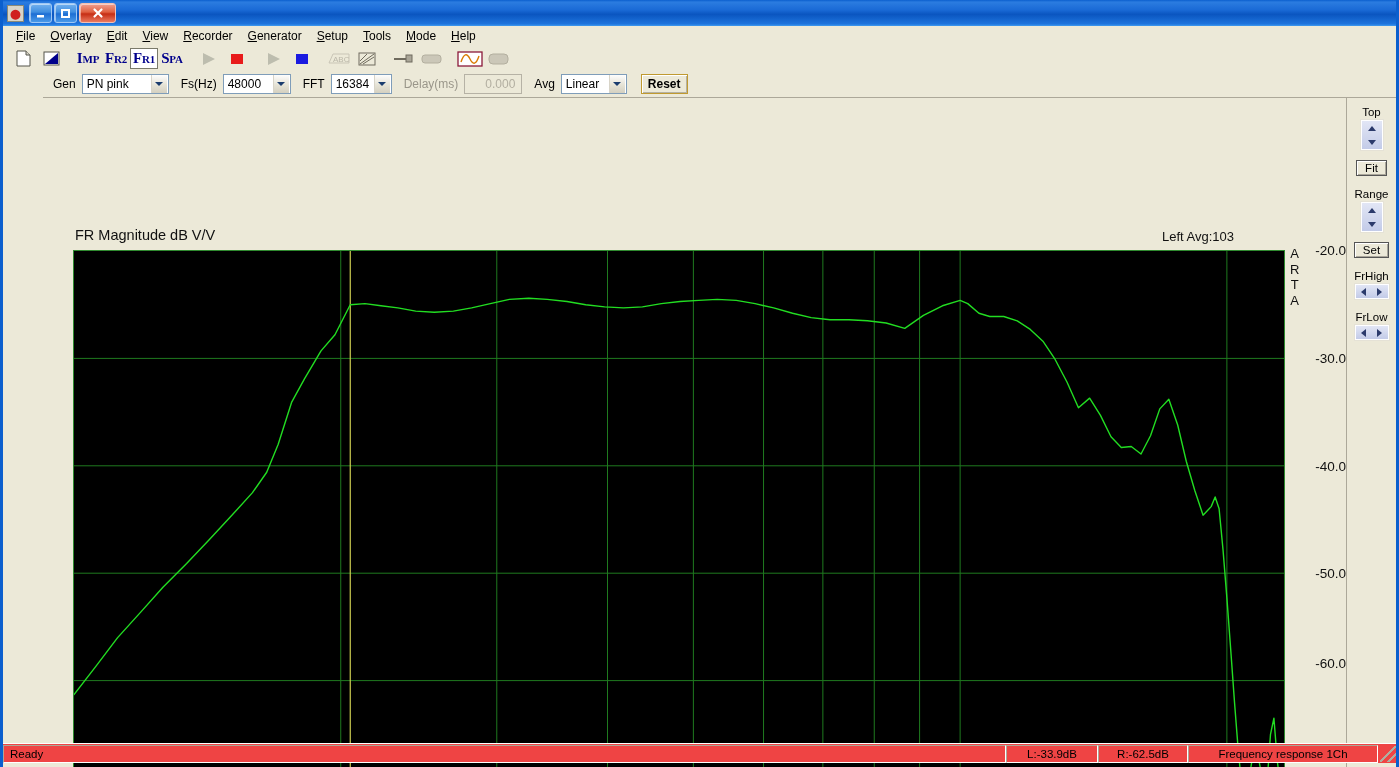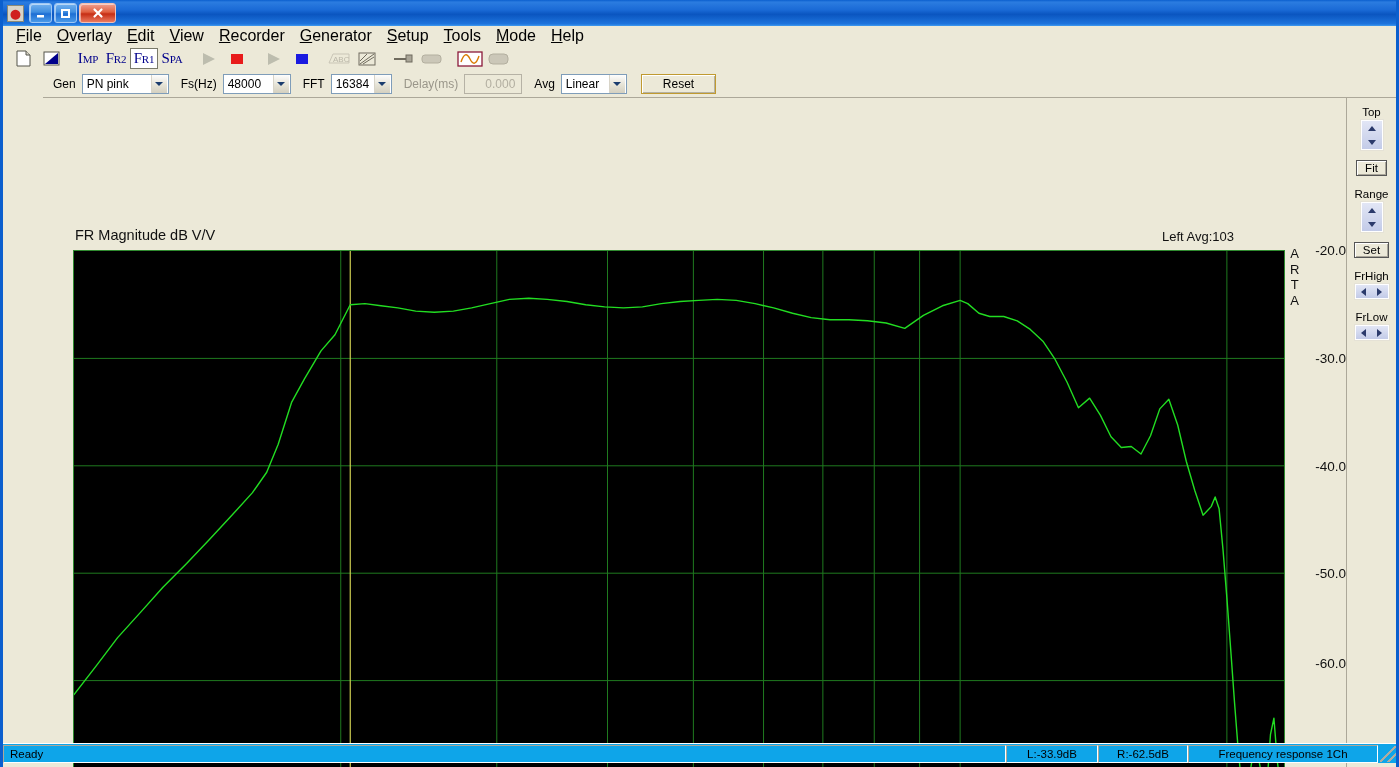--- a/index.html
+++ b/index.html
@@ -61,21 +61,21 @@
   .winbtn svg { display:block; }
   
   #menubar {
     height: 20px;
     background: #ece9d8;
     display: flex; align-items: center;
     padding-left: 6px;
     border-bottom: 1px solid #ece9d8;
   }
   #menubar .mi {
-    font-size: 16px; color: #000;
+    font-size: 12px; color: #000;
     padding: 2px 8px 2px 7px;
     white-space: nowrap; cursor: default;
   }
   #menubar .mi .u { text-decoration: underline; }
   
   #toolbar {
     height: 25px;
     background: #ece9d8;
     display: flex; align-items: center;
     padding-left: 6px;
@@ -83,21 +83,21 @@
   }
   .tb-sep { width: 9px; height: 20px; }
   .tb-btn {
     width: 28px; height: 21px;
     display: flex; align-items: center; justify-content: center;
     border: 1px solid transparent;
     cursor: default;
     position: relative;
   }
   .tb-btn.pressed { border: 1px solid #7a7a6a; background:#fff; }
-  .tb-lbl { font-family: "Liberation Serif", serif; font-size: 15px; color:#00008b; font-weight:400; letter-spacing:-.2px;}
+  .tb-lbl { font-family: "Liberation Serif", serif; font-size: 15px; color:#00008b; font-weight:700; letter-spacing:-.2px;}
   .tb-lbl small { font-size: 11px; }
   
   #parambar {
     height: 27px;
     background: #ece9d8;
     display: flex; align-items: center;
     padding-left: 10px; gap: 6px;
     border-bottom: 1px solid #aca899;
     margin-left: 40px;
   }
@@ -128,22 +128,23 @@
   .txtbox {
     height: 20px; border: 1px solid #b6b2a5;
     background: #ece9d8; color: #b2aea0;
     font-size: 12px; display:flex; align-items:center;
     padding-left: 20px;
   }
   .btn3d {
     height: 20px; border: 1px solid #8d8a7e;
     background: #ece9d8; font-size: 12px;
     display: flex; align-items: center; justify-content: center;
-    padding: 0 21px;
+    padding: 0 6px;
     box-shadow: inset 1px 1px 0 #fff, inset -1px -1px 0 #b5b1a2;
+    font-weight: bold;
   }
   .btn3d.hl { border-color:#c09a30; }
   
   #body { display: flex; height: 689px; }
   #plotwrap { position: relative; width: 1343px; height: 689px; background:#ece9d8; }
   #sidebar {
     width: 50px; background: #ece9d8;
     border-left: 1px solid #aca899;
     display: flex; flex-direction: column; align-items: center;
     padding-top: 8px;
@@ -197,21 +198,21 @@
     transform: translateY(-50%);
   }
   .arta-v {
     position:absolute; left:1287px; top:148px;
     font-size:13px; color:#111; line-height:15.5px; text-align:center;
   }
   
   #statusbar {
     position:absolute; left:0; right:0; bottom:0;
     height: 20px; display:flex; align-items:center;
-    background: #0ea5e9;
+    background: #ef4444;
     border-top: 1px solid #fff;
   }
   .sb-pane {
     font-size: 11.5px; color:#000;
     height: 18px; display:flex; align-items:center;
     padding: 0 6px;
     border: 1px solid #aca899; border-right-color:#fff; border-bottom-color:#fff;
   }
   .sb-pane.flex { flex: 1 1 auto; }
   .grip {

